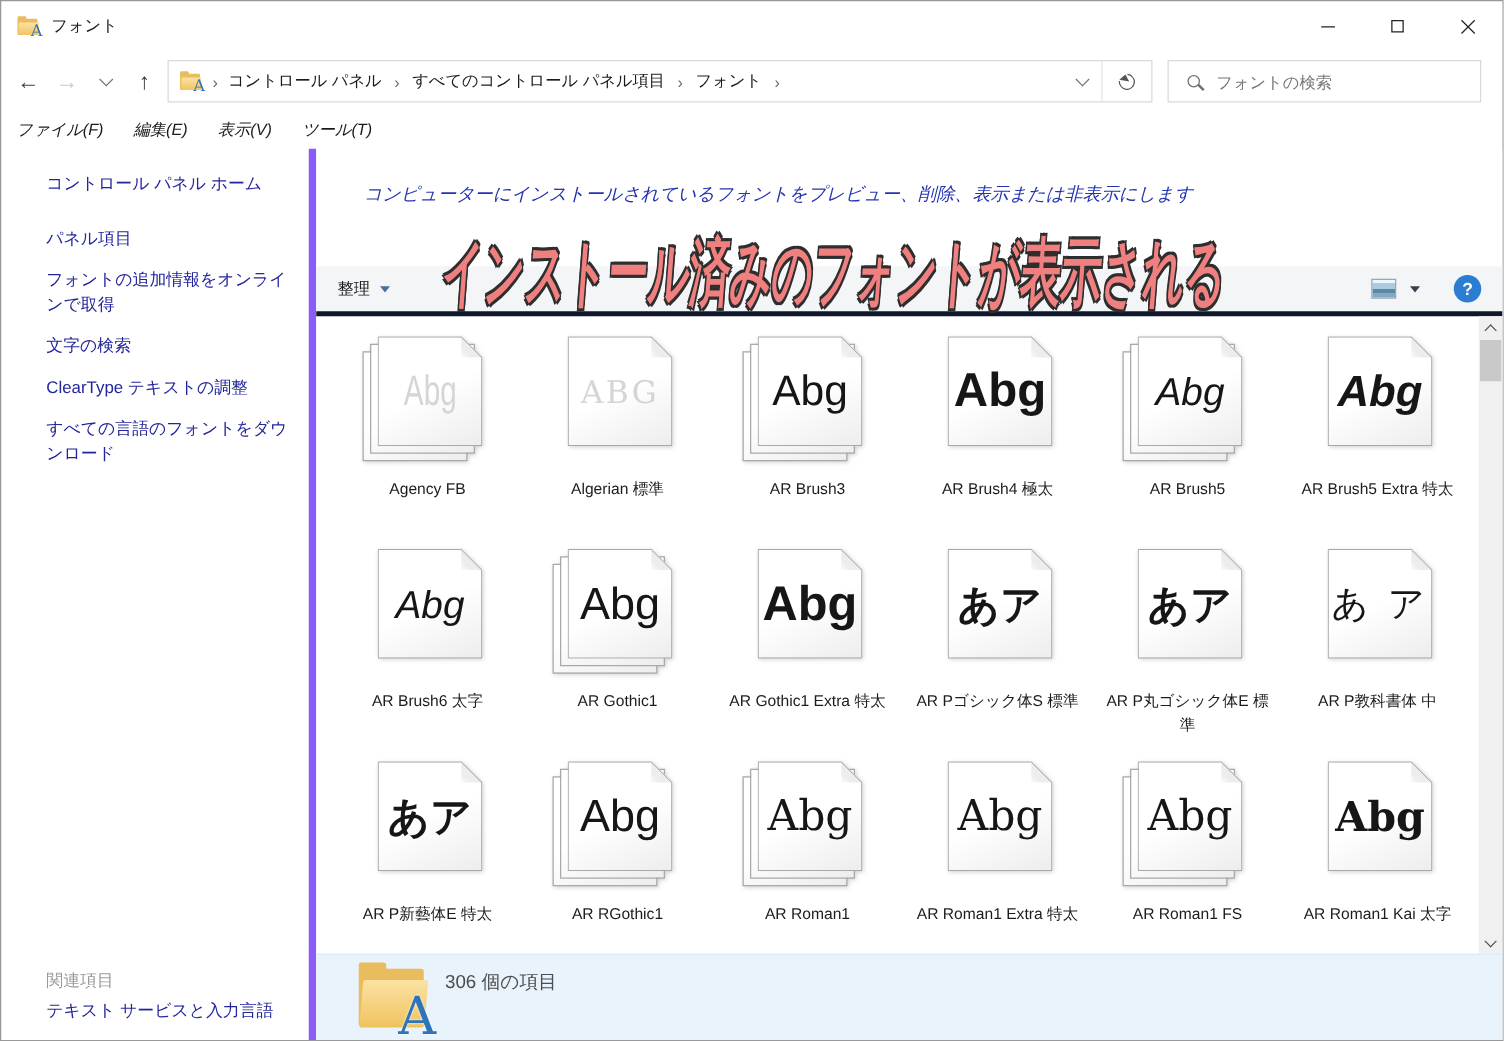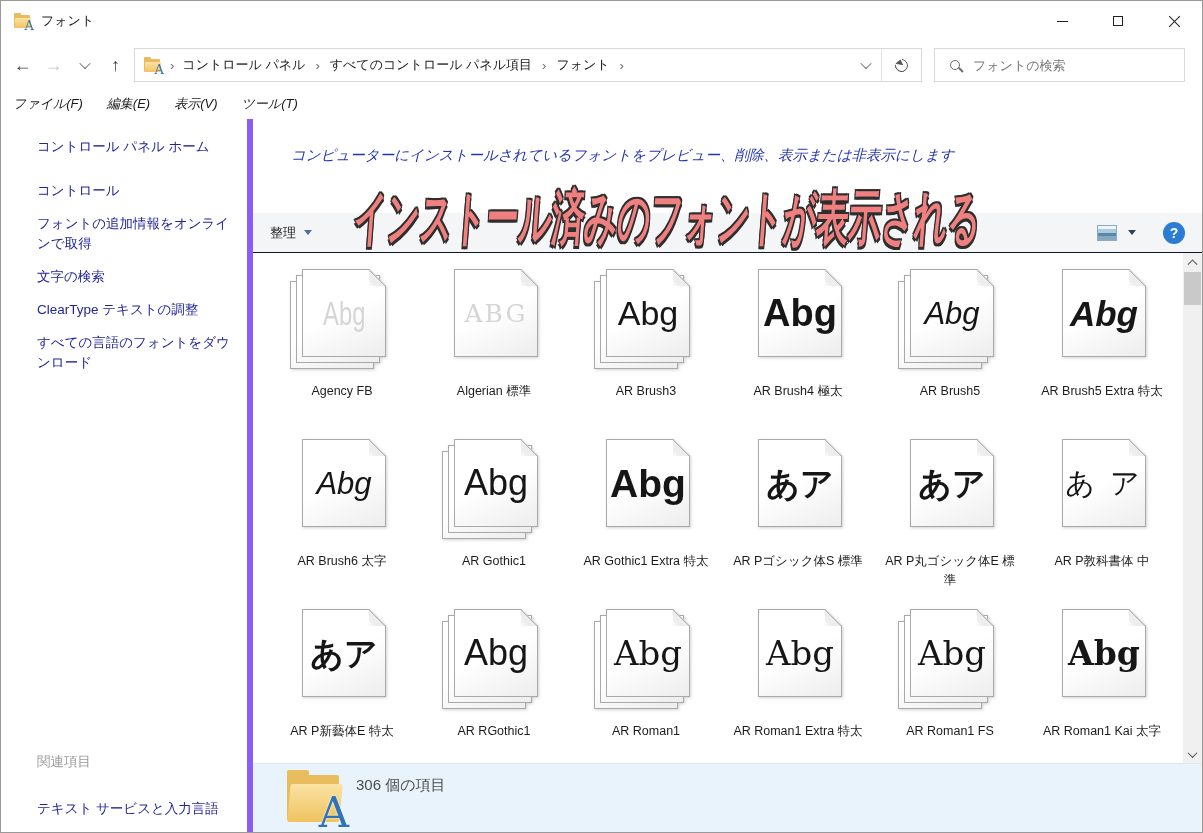--- a/index.html
+++ b/index.html
@@ -53,32 +53,32 @@
   
   .menubar { height:30px; display:flex; align-items:center; padding-left:12px; gap:24px; font-size:13px;font-style:italic; }
   .menu-item { cursor:pointer; }
 
   
   .body-row { display:flex; height:715px; }
   .sidebar { width:252px; position:relative; padding:19px 12px 0 36px; border-right:6px solid #8b5cf6; font-size:13.5px; }
   .side-home { color:var(--link_navy,#23269b); margin-bottom:25px; cursor:pointer; }
   .side-task { color:var(--link_navy,#23269b); line-height:20px; margin-bottom:13px; cursor:pointer; }
   .side-related { position:absolute; left:36px; bottom:16px; }
-  .related-header { color:#9a9a9a; margin-bottom:29px; }
+  .related-header { color:#9a9a9a; margin-bottom:6px; }
   .related-link { color:var(--link_navy,#23269b); cursor:pointer; }
 
   .content { flex:1; position:relative; background:#fff; }
   .description { position:absolute; top:27px; left:38px; right:16px; font-size:14.5px; color:var(--header_blue,#2433b0); white-space:nowrap;font-style:italic; }
   .annotation { position:absolute; top:60px; left:104px; z-index:6; font-size:54px; font-weight:bold; white-space:nowrap;
     color:var(--annotation_red,#f08080); transform:scale(.60,1.1) skewX(-8deg); transform-origin:0 0; letter-spacing:0;
     -webkit-text-stroke:2.5px #2e2e2e; paint-order:stroke fill;
     text-shadow:-2px -2px 0 #2e2e2e,2px -2px 0 #2e2e2e,-2px 2px 0 #2e2e2e,2px 2px 0 #2e2e2e; }
 
   
-  .toolbar { position:absolute; top:94px; left:0; right:0; height:40px; background:#f4f5f7; border-bottom:1px solid #0f172a; display:flex; align-items:center; padding:0 17px; }
+  .toolbar { position:absolute; top:94px; left:0; right:0; height:40px; background:#f4f5f7; border-bottom:4px solid #0f172a; display:flex; align-items:center; padding:0 17px; }
   .organize { display:flex; align-items:center; gap:8px; font-size:13px; cursor:pointer; }
   .caret-down { width:0; height:0; border-left:4px solid transparent; border-right:4px solid transparent; border-top:5px solid #4a6e9e; }
   .tb-right { margin-left:auto; display:flex; align-items:center; gap:11px; }
   .view-thumb { width:20px; height:16px; border:1px solid #8fa9c2; background:linear-gradient(180deg,#eef6fd 0 18%,#abccdf 18% 52%,#5c88a8 52% 74%,#86a9bf 74% 100%); cursor:pointer; }
   .view-caret { width:0; height:0; border-left:4px solid transparent; border-right:4px solid transparent; border-top:5px solid #33404d; margin-right:16px; cursor:pointer; }
   .help-btn { width:22px; height:22px; border-radius:50%; background:var(--help_blue,#2b7cd3); color:#fff; font-size:14px; font-weight:bold; display:flex; align-items:center; justify-content:center; cursor:pointer; }
 
   
   .grid { position:absolute; top:134px; left:0; right:19px; bottom:71px; padding:14px 0 0 13px; display:grid; grid-template-columns:repeat(6,152px); grid-auto-rows:170px; overflow:hidden; }
   .font-item { text-align:center; cursor:pointer; }
@@ -207,21 +207,21 @@
       <span class="menu-item">表示(V)</span>
       <span class="menu-item">ツール(T)</span>
     </div>
 
   <div class="body-row">
 
     <aside class="sidebar">
       <div class="side-home">コントロール パネル ホーム</div>
       <div>
 
-      <div class="side-task">コントロール</div>
+      <div class="side-task">パネル項目</div>
           <div class="side-task">フォントの追加情報をオンラインで取得</div>
           <div class="side-task">文字の検索</div>
           <div class="side-task">ClearType テキストの調整</div>
           <div class="side-task">すべての言語のフォントをダウンロード</div>
         </div>
       <div class="side-related">
         <div class="related-header">関連項目</div>
         <div>
 
         <div class="related-link">テキスト サービスと入力言語</div>

